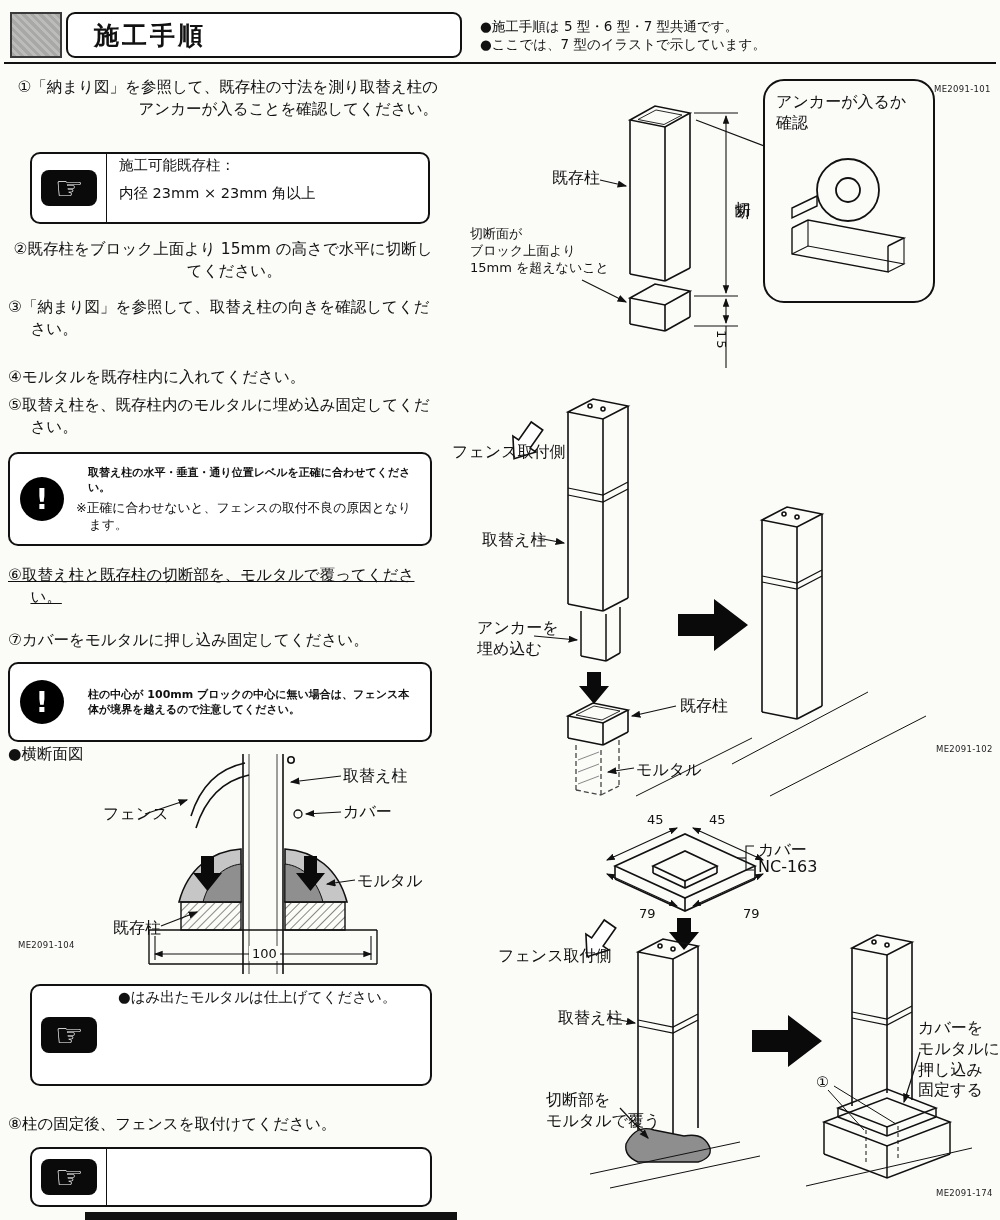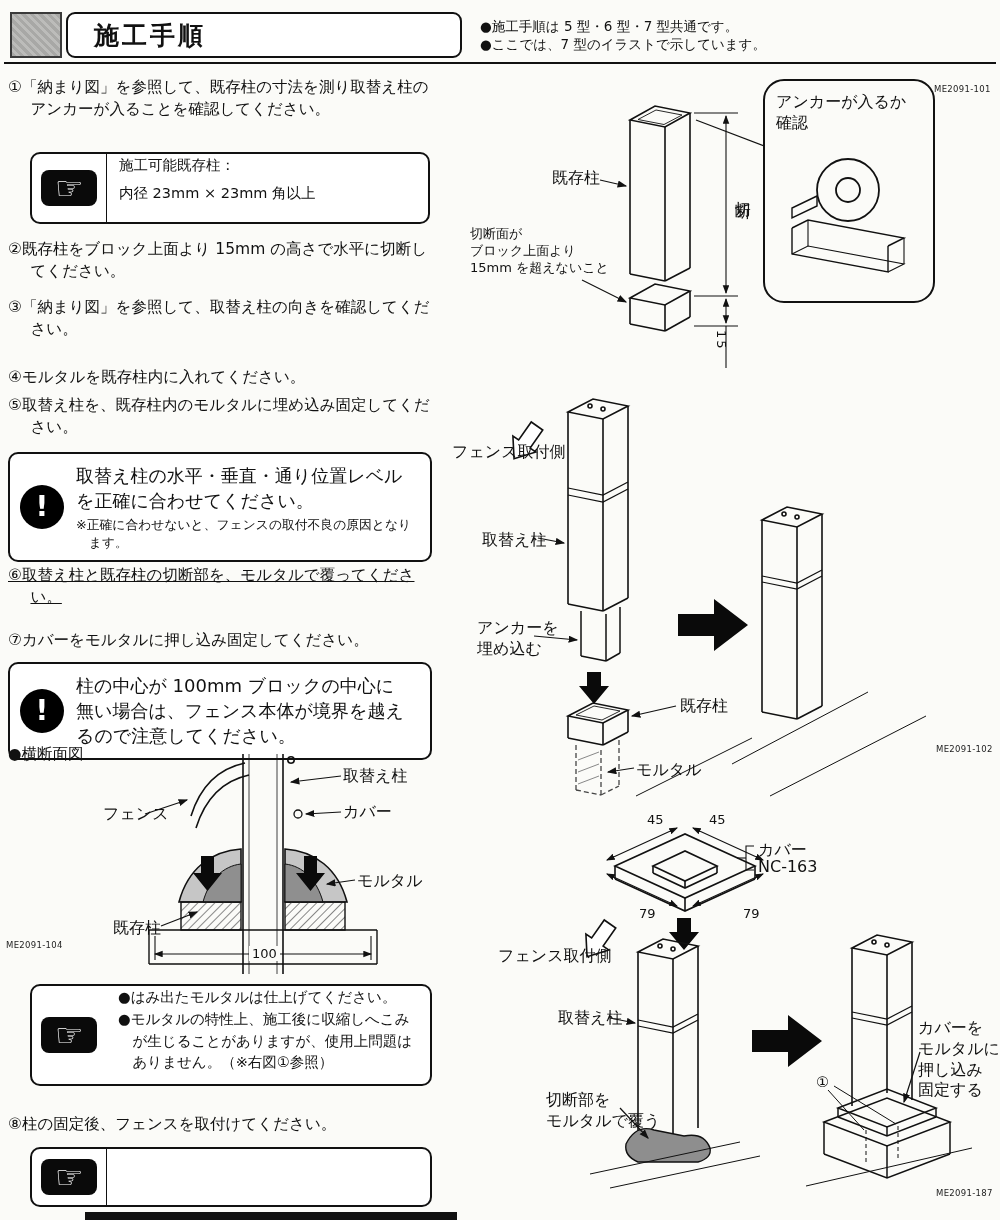--- a/index.html
+++ b/index.html
@@ -29,21 +29,21 @@
               display:flex; align-items:center; justify-content:center; font-size:32px; line-height:1; }
   .textcell { padding:1px 12px; font-size:14.5px; line-height:1.5; flex:1; }
   .bullet-item { padding-left:1em; text-indent:-1em; }
 
   
   .warnbox { position:absolute; border:2.4px solid #111; border-radius:10px; background:#fff;
              display:flex; gap:12px; padding:9px 10px; align-items:center; }
   .warnicon { width:44px; height:44px; min-width:44px; border-radius:50%; background:#000; color:#fff;
               display:flex; align-items:center; justify-content:center;
               font-size:28px; font-weight:bold; }
-  .wtext { font-size:18px; font-weight:normal; line-height:1.4; max-width:330px; }
+  .wtext { font-size:11px; font-weight:bold; line-height:1.4; max-width:330px;margin-left:12px; }
   .wnote { font-size:12.8px; font-weight:normal; line-height:1.35; margin-top:3px;
            padding-left:1em; text-indent:-1em; }
 
   
   .fig { position:absolute; }
   .fig svg { position:absolute; left:0; top:0; }
   .lbl { position:absolute; font-size:16px; line-height:1.3; white-space:pre-line; }
   .dimlbl { position:absolute; font-size:13px; background:#fbfbf8; padding:0 3px; }
   .figcode { position:absolute; font-size:8.5px; letter-spacing:0.3px; color:#222; }
   .vtext { writing-mode:vertical-rl; text-orientation:mixed; letter-spacing:2px; }
@@ -59,33 +59,33 @@
   <div class="abs hdr-icon" style="left:10px;top:12px;"></div>
   <div class="abs hdr-titlebox" style="left:66px;top:12px;">
     <span>施工手順</span>
   </div>
   <div class="abs hdr-notes" style="left:480px;top:18px;width:420px;">
     <div>●施工手順は 5 型・6 型・7 型共通です。</div>
     <div>●ここでは、7 型のイラストで示しています。</div>
   </div>
   <div class="abs hdr-rule" style="left:4px;top:62px;width:992px;"></div>
 
-  <div class="step" style="top:76px;">①「納まり図」を参照して、既存柱の寸法を測り取替え柱のアンカーが入ることを確認してください。</div>
+  <div class="step" style="top:76px;text-align:right;">①「納まり図」を参照して、既存柱の寸法を測り取替え柱のアンカーが入ることを確認してください。</div>
 
   <div class="notebox" style="left:30px;top:152px;width:400px;min-height:72px;">
     <div class="iconcell with-div">
       <div class="handicon">☞</div>
     </div>
     <div class="textcell">
       <div>施工可能既存柱：</div>
       <div style="margin-top:6px;">内径 23mm × 23mm 角以上</div>
     </div>
   </div>
 
-  <div class="step" style="top:238px;">②既存柱をブロック上面より 15mm の高さで水平に切断してください。</div>
+  <div class="step" style="top:238px;text-align:center;">②既存柱をブロック上面より 15mm の高さで水平に切断してください。</div>
   <div class="step" style="top:296px;">③「納まり図」を参照して、取替え柱の向きを確認してください。</div>
   <div class="step" style="top:394px;">⑤取替え柱を、既存柱内のモルタルに埋め込み固定してください。</div>
   <div class="step" style="top:366px;">④モルタルを既存柱内に入れてください。</div>
 
   <div class="warnbox" style="left:8px;top:452px;width:424px;min-height:94px;">
     <div class="warnicon">!</div>
     <div>
       <div class="wtext">取替え柱の水平・垂直・通り位置レベルを正確に合わせてください。</div>
       <div class="wnote">※正確に合わせないと、フェンスの取付不良の原因となります。</div>
     </div>
@@ -154,29 +154,28 @@
         <line x1="70" y1="202" x2="286" y2="202" marker-start="url(#ah0)" marker-end="url(#ah0)"></line>
       </g>
     </svg>
     <div class="lbl" style="left:18px;top:52px;">フェンス</div>
     <div class="lbl" style="left:258px;top:14px;">取替え柱</div>
     <div class="lbl" style="left:258px;top:50px;">カバー</div>
     <div class="lbl" style="left:272px;top:119px;">モルタル</div>
     <div class="lbl" style="left:28px;top:166px;">既存柱</div>
     <div class="dimlbl" style="left:164px;top:194px;">100</div>
   </div>
-  <div class="figcode" style="left:6px;top:940px;">ME2091-104</div>
+  <div class="figcode" style="left:18px;top:940px;">ME2091-104</div>
 
   <div class="notebox" style="left:30px;top:984px;width:402px;min-height:102px;">
     <div class="iconcell">
       <div class="handicon">☞</div>
     </div>
     <div class="textcell">
       <div class="bullet-item">●はみ出たモルタルは仕上げてください。</div>
-      <div class="bullet-item">●モルタルの特性上、施工後に収縮しへこみが生じることがありますが、使用上問題はありません。（※右図①参照）</div>
     </div>
   </div>
 
   <div class="step" style="top:1113px;">⑧柱の固定後、フェンスを取付けてください。</div>
 
   <div class="notebox" style="left:30px;top:1147px;width:402px;min-height:60px;">
     <div class="iconcell with-div">
       <div class="handicon">☞</div>
     </div>
   </div>
@@ -420,16 +419,16 @@
     <div class="dimlbl" style="left:300px;top:94px;">79</div>
     <div class="lbl" style="left:58px;top:134px;">フェンス取付側</div>
     <div class="lbl" style="left:118px;top:196px;">取替え柱</div>
     <div class="lbl" style="left:106px;top:278px;">切断部を
 モルタルで覆う</div>
     <div class="lbl" style="left:478px;top:206px;">カバーを
 モルタルに
 押し込み
 固定する</div>
     <div class="marker1" style="left:376px;top:262px;">①</div>
-    <div class="figcode" style="left:496px;top:376px;">ME2091-187</div>
+    <div class="figcode" style="left:496px;top:376px;">ME2091-174</div>
   </div>
 
 </div>
 
 </body></html>

